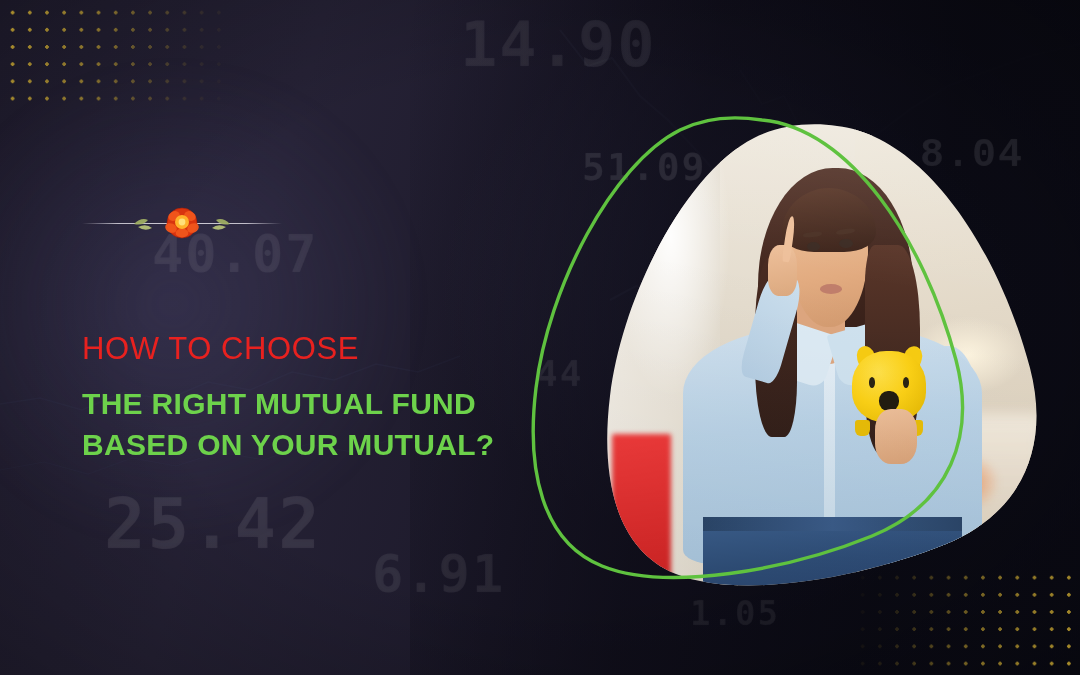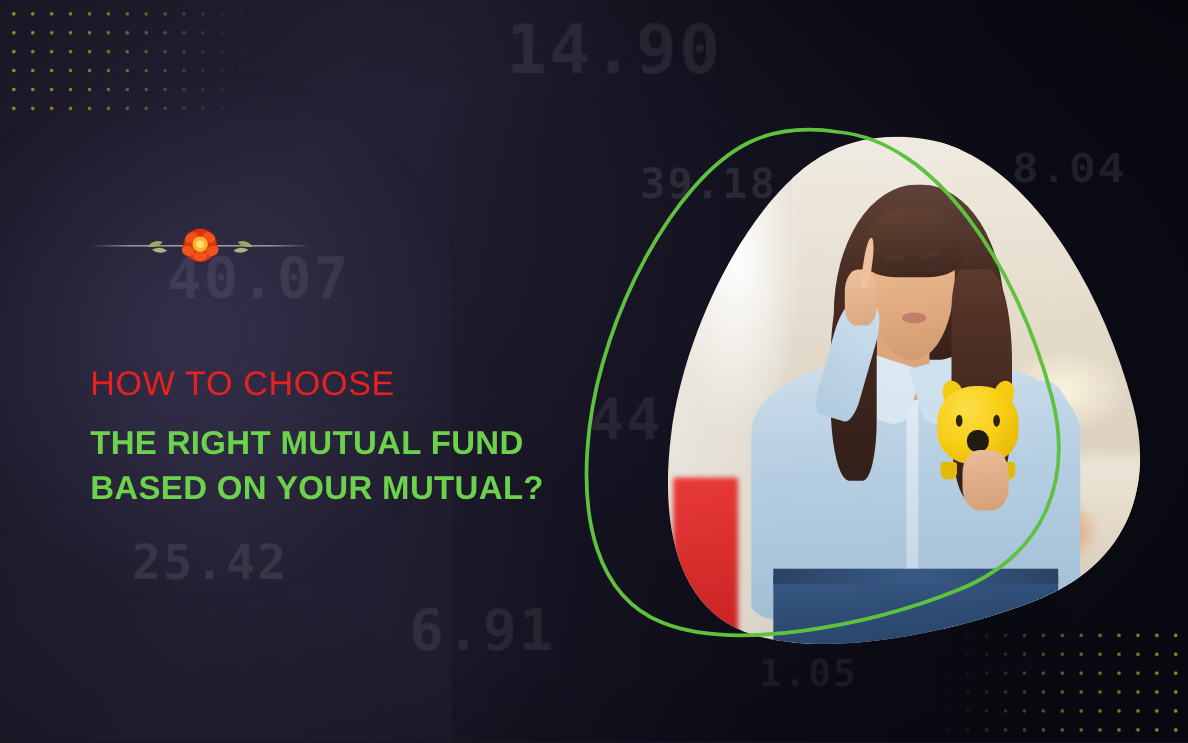--- a/index.html
+++ b/index.html
@@ -65,23 +65,23 @@
     letter-spacing:2px;
     line-height:1;
     white-space:nowrap;
     text-shadow:0 0 2px rgba(255,255,255,.03);
     user-select:none;
   }
   .tk-1490{left:460px;top:14px;font-size:62px;color:rgba(255,255,255,.05);}
   .tk-5109{left:582px;top:148px;font-size:38px;color:rgba(255,255,255,.075);}
   .tk-804 {left:920px;top:136px;font-size:40px;color:rgba(255,255,255,.07);font-family:Liberation Mono, monospace;}
   .tk-4007{left:152px;top:228px;font-size:52px;color:rgba(255,255,255,.055);}
-  .tk-2542{left:120px;top:490px;font-size:44px;color:rgba(255,255,255,.065);}
+  .tk-2542{left:104px;top:490px;font-size:69px;color:rgba(255,255,255,.065);}
   .tk-691 {left:372px;top:548px;font-size:52px;color:rgba(255,255,255,.055);}
-  .tk-44  {left:536px;top:356px;font-size:52px;color:rgba(255,255,255,.05);}
+  .tk-44  {left:536px;top:356px;font-size:36px;color:rgba(255,255,255,.05);}
   .tk-bot {left:690px;top:596px;font-size:34px;color:rgba(255,255,255,.042);}
 
   
   .logo-block{position:absolute;left:82px;top:195px;width:200px;}
   .logo-name{
     font-size:34px;font-weight:400;color:#ffffff;
     letter-spacing:.4px;line-height:1.05;
     font-family:"Liberation Sans",sans-serif;
   }
   .logo-orn{position:relative;margin-top:11px;height:34px;width:200px;}
@@ -223,21 +223,21 @@
     <polyline fill="none" stroke="#3d4468" stroke-width="1.4" opacity="0.26" points="0,404 40,398 82,410 124,392 166,400 208,382 250,390 292,372 334,380 376,364 418,372 460,356"></polyline>
     <polyline fill="none" stroke="#3d4468" stroke-width="1.2" opacity="0.20" points="0,470 44,462 88,474 132,458 176,466 220,452 264,460 308,444 352,452 396,438 440,446 484,432"></polyline>
     <path d="M640,330 H1080" stroke="#4a5074" stroke-width="1" opacity="0.22" fill="none"></path>
     <path d="M620,470 H1080" stroke="#4a5074" stroke-width="1" opacity="0.16" fill="none"></path>
   </svg>
 
   <div class="bg-dark-right"></div>
   <div class="bg-vignette"></div>
 
   <div class="ticker tk-1490">14.90</div>
-  <div class="ticker tk-5109">39.18</div>
+  <div class="ticker tk-5109">51.09</div>
   <div class="ticker tk-804">8.04</div>
   <div class="ticker tk-4007">40.07</div>
   <div class="ticker tk-2542">25.42</div>
   <div class="ticker tk-691">6.91</div>
   <div class="ticker tk-44">44</div>
   <div class="ticker tk-bot">1.05</div>
 
   <div class="dots dots-tl"></div>
   <div class="dots dots-br"></div>
 

